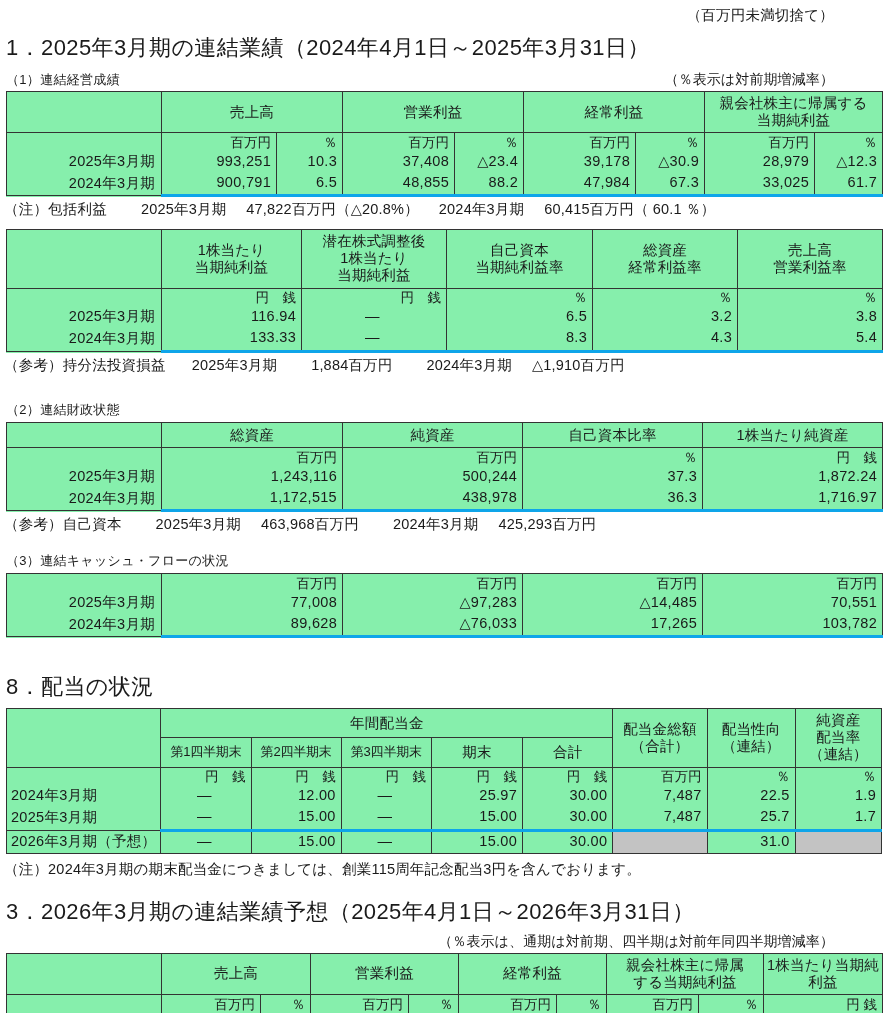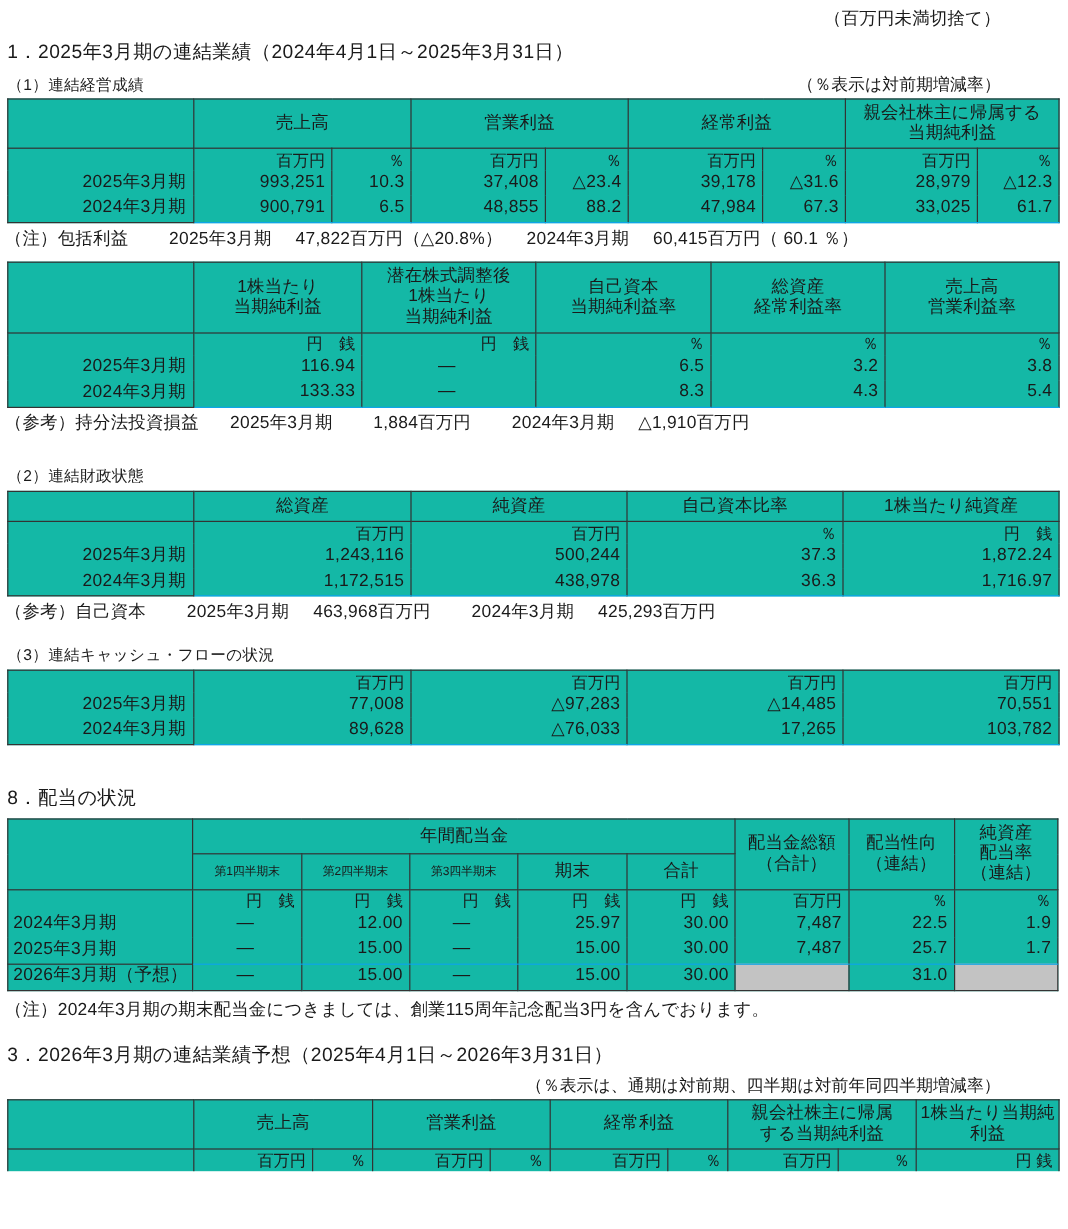--- a/index.html
+++ b/index.html
@@ -27,21 +27,21 @@
   
   .topnote {
     text-align: right;
     font-size: 14.5px;
     padding: 6px 8px 0 0;
     letter-spacing: 0.2px;
   }
 
   
   .h1 {
-    font-size: 16px;
+    font-size: 22px;
     margin: 8px 0 6px 6px;
     letter-spacing: 0.4px;
     white-space: nowrap;
   }
   .h2 {
     font-size: 13px;
     margin: 8px 0 3px 6px;
     letter-spacing: 0.3px;
     white-space: nowrap;
   }
@@ -70,21 +70,21 @@
   .spacer-lg { height: 26px; }
   .spacer-md { height: 16px; }
   .spacer-sm { height: 8px; }
 
   
   table.fin {
     border-collapse: collapse;
     width: 876px;
     margin: 0 0 0 6px;
     table-layout: fixed;
-    background: #14b8a6;
+    background: #86efac;
   }
   table.fin th, table.fin td {
     border: 1px solid #333;
     padding: 0;
     font-weight: normal;
     font-size: 14.5px;
     line-height: 1.15;
     vertical-align: middle;
   }
   table.fin th {
@@ -103,21 +103,21 @@
   }
   table.fin td.num {
     text-align: right;
     padding: 0 5px 1px 2px;
     border-top: none;
     border-bottom: none;
     height: 20px;
     letter-spacing: 0.3px;
   }
   table.fin td.num.last {
-    border-bottom: 1px solid #0ea5e9;
+    border-bottom: 3px solid #0ea5e9;
     padding-bottom: 2px;
   }
   table.fin td.rowlab {
     text-align: right;
     padding: 0 6px 1px 2px;
     border-top: none;
     border-bottom: none;
     height: 20px;
     letter-spacing: 0.3px;
     white-space: nowrap;
@@ -127,21 +127,21 @@
     border-bottom: none;
     height: 17px;
   }
   table.fin td.shaded { background: #c3c3c3; }
   table.fin td.ctr { text-align: center; }
 
   
   table.div td.rowlab { text-align: left; padding-left: 4px; }
   table.div td.rowlab.fc { border-top: 1px solid #333; border-bottom: 1px solid #333; }
   table.div td.num.fc { border-top: 1px solid #333; border-bottom: 1px solid #333; }
-  table.div th.small { font-size: 10px; letter-spacing: -0.2px; }
+  table.div th.small { font-size: 13px; letter-spacing: -0.2px; }
 </style>
 </head>
 <body>
 
 <div class="page">
 
   <div class="topnote">（百万円未満切捨て）</div>
 
   <div class="h1">1．2025年3月期の連結業績（2024年4月1日～2025年3月31日）</div>
 
@@ -182,21 +182,21 @@
       <td class="unit">百万円</td>
       <td class="unit">％</td>
     </tr>
     <tr>
       <td class="rowlab">2025年3月期</td>
       <td class="num">993,251</td>
       <td class="num">10.3</td>
       <td class="num">37,408</td>
       <td class="num">△23.4</td>
       <td class="num">39,178</td>
-      <td class="num">△31.6</td>
+      <td class="num">△30.9</td>
       <td class="num">28,979</td>
       <td class="num">△12.3</td>
     </tr>
     <tr>
       <td class="rowlab last">2024年3月期</td>
       <td class="num last">900,791</td>
       <td class="num last">6.5</td>
       <td class="num last">48,855</td>
       <td class="num last">88.2</td>
       <td class="num last">47,984</td>

